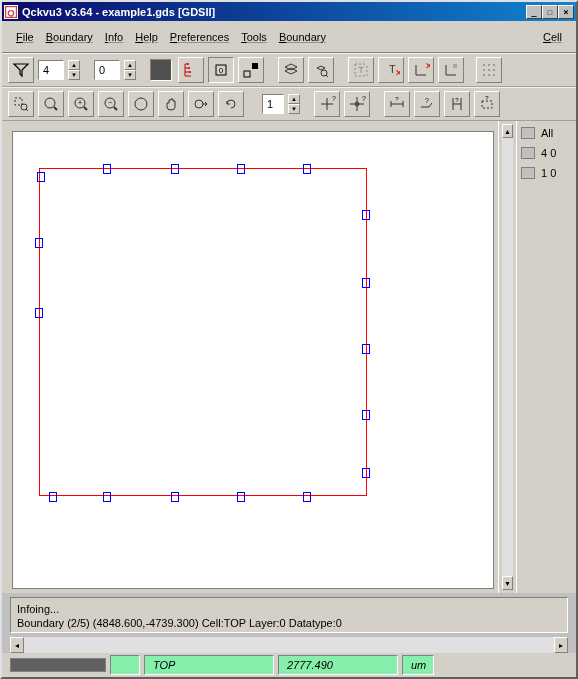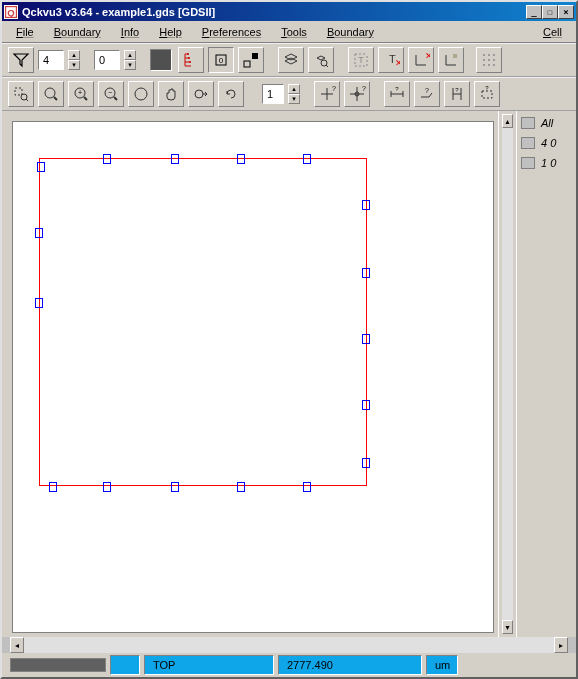--- a/index.html
+++ b/index.html
@@ -57,25 +57,25 @@
   font-size: 9px;
   display: flex;
   align-items: center;
   justify-content: center;
   color: #000;
   font-family: monospace;
   font-weight: bold;
 }
 .menubar {
   background: #d4d0c8;
-  height: 22px;
+  height: 32px;
   display: flex;
   align-items: center;
   padding: 0 8px;
-  gap: 8px;
+  gap: 0;
   border-bottom: 1px solid #808080;
 }
 .menubar span {
   padding: 2px 6px;
   text-decoration: underline;
   text-decoration-color: rgba(0,0,0,0.3);
 }
 .menubar span:first-letter { text-decoration: underline; }
 .menubar .help { margin-left: auto; }
 .toolbar {
@@ -182,21 +182,20 @@
   background: #d4d0c8;
   border-left: 1px solid #fff;
   padding: 6px 4px;
 }
 .side-panel .row {
   display: flex;
   align-items: center;
   gap: 6px;
   margin-bottom: 8px;
   font-size: 11px;
-  font-style: italic;
 }
 .side-panel .sw {
   width: 14px;
   height: 12px;
   background: #c0c0c0;
   border: 1px solid #808080;
 }
 .vscroll {
   width: 18px;
   background: #d4d0c8;
@@ -247,29 +246,30 @@
 .hscroll .track { flex: 1; background: #e0e0e0; }
 .statusbar {
   height: 24px;
   background: #d4d0c8;
   display: flex;
   align-items: center;
   padding: 2px 8px;
   gap: 4px;
 }
 .statusbar .cell {
-  background: #0ea5e9;
+  background: #86efac;
   border: 1px solid #808080;
   border-right-color: #fff;
   border-bottom-color: #fff;
   padding: 3px 8px;
   font-size: 11px;
   height: 20px;
   display: flex;
   align-items: center;
+  font-style: italic;
 }
 .statusbar .progress {
   width: 96px;
   height: 14px;
   background: #606060;
   border: 1px solid #808080;
 }
 </style>
 </head>
 <body>
@@ -542,27 +542,31 @@
         <div class="sw"></div>
         <span>4 0</span>
       </div>
       <div class="row">
         <div class="sw"></div>
         <span>1 0</span>
       </div>
     </div>
   </div>
 
+  <div class="info-box">
+    <div>Infoing...</div>
+    <div>Boundary (2/5) (4848.600,-4739.300) Cell:TOP Layer:0 Datatype:0</div>
+  </div>
 
   <div class="hscroll">
     <div class="arrow">◂</div>
     <div class="track"></div>
     <div class="arrow">▸</div>
   </div>
 
   <div class="statusbar">
     <div class="progress"></div>
     <div class="cell" style="width:30px"></div>
     <div class="cell" style="width:130px">TOP</div>
-    <div class="cell" style="width:144px">2777.490</div>
+    <div class="cell" style="width:120px">2777.490</div>
     <div class="cell" style="width:32px">um</div>
   </div>
 </div>
 
 </body></html>

